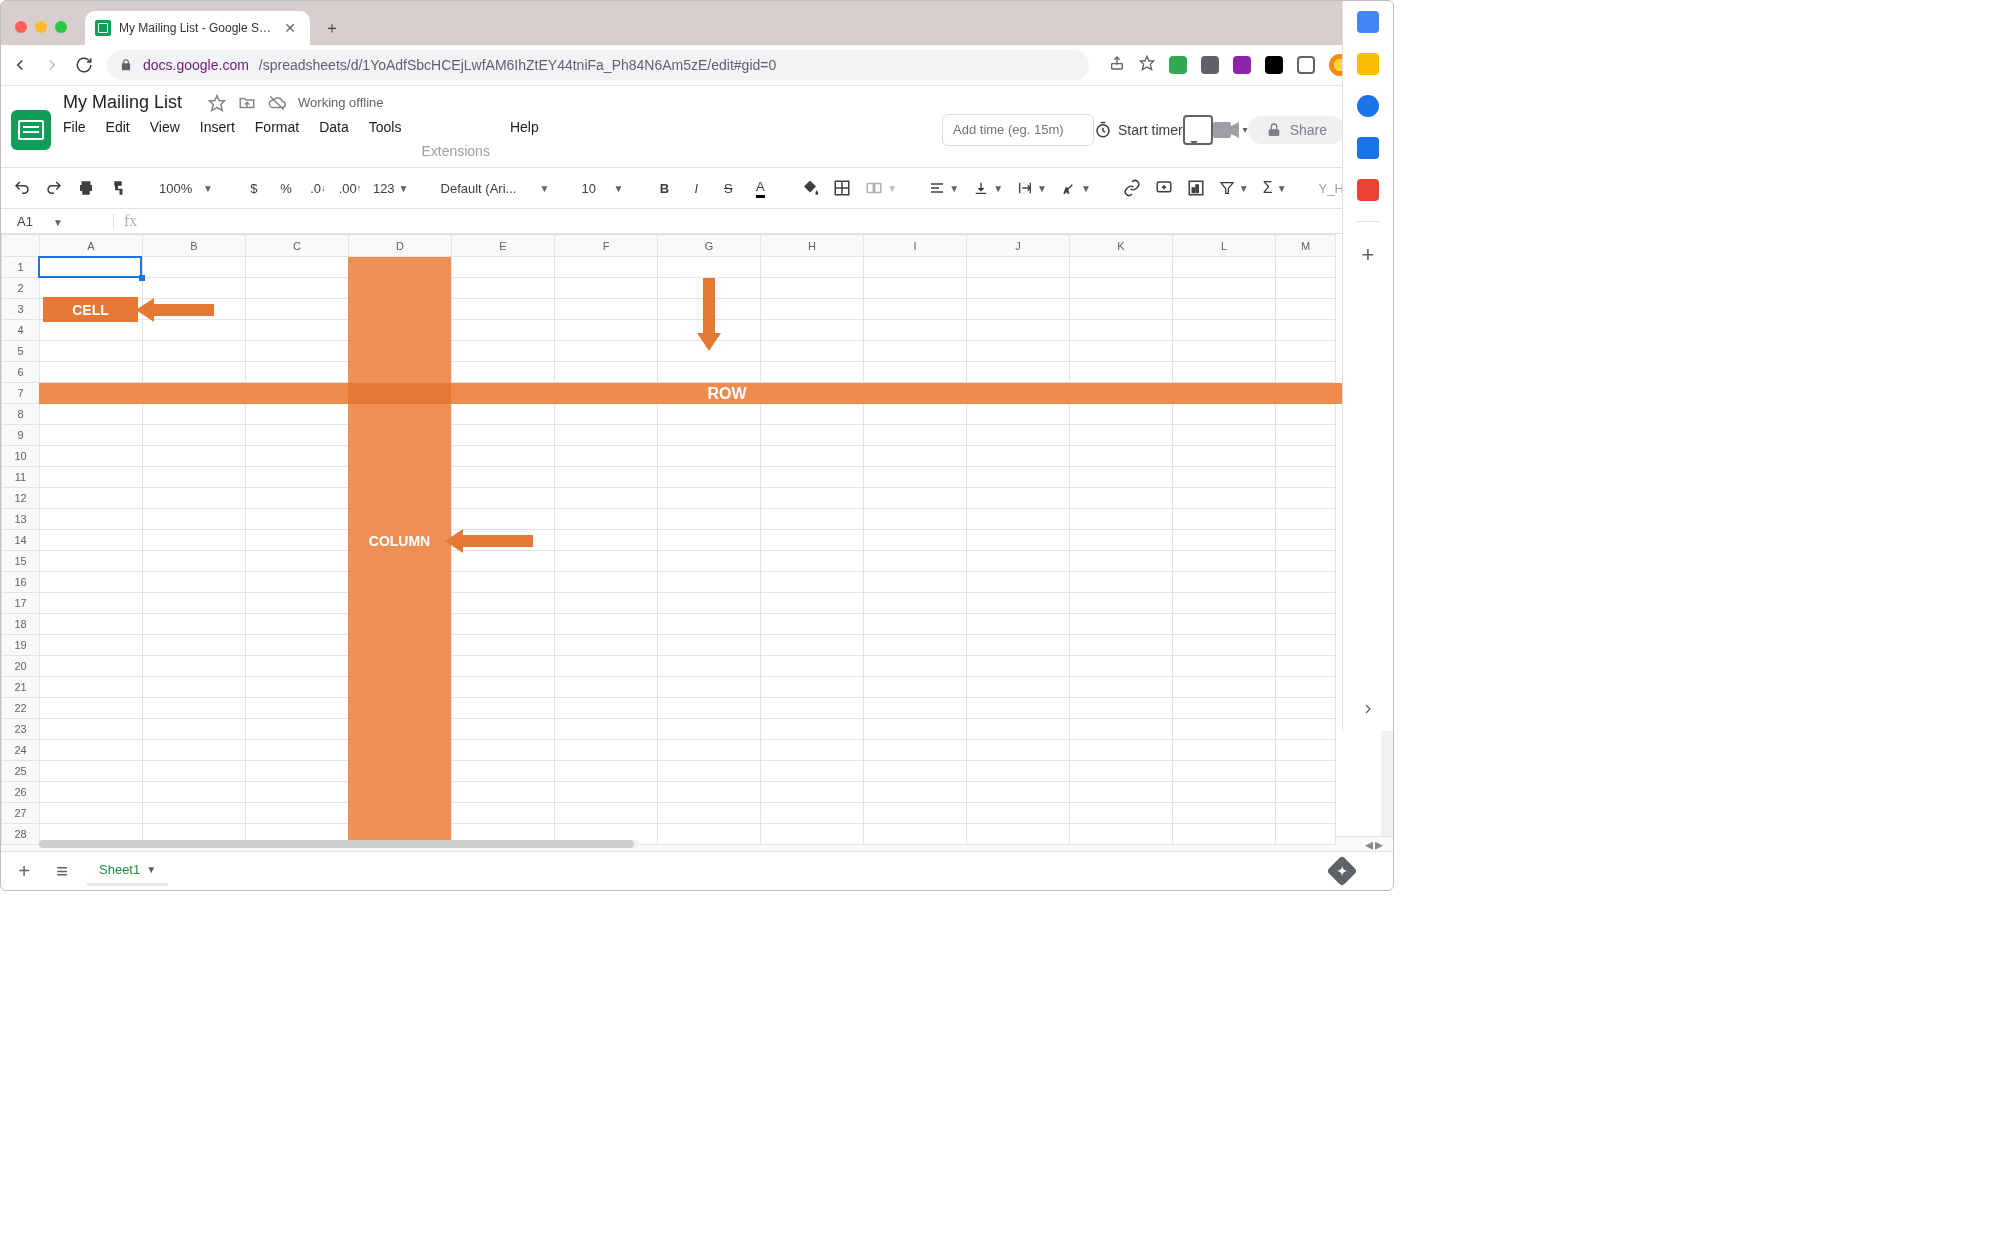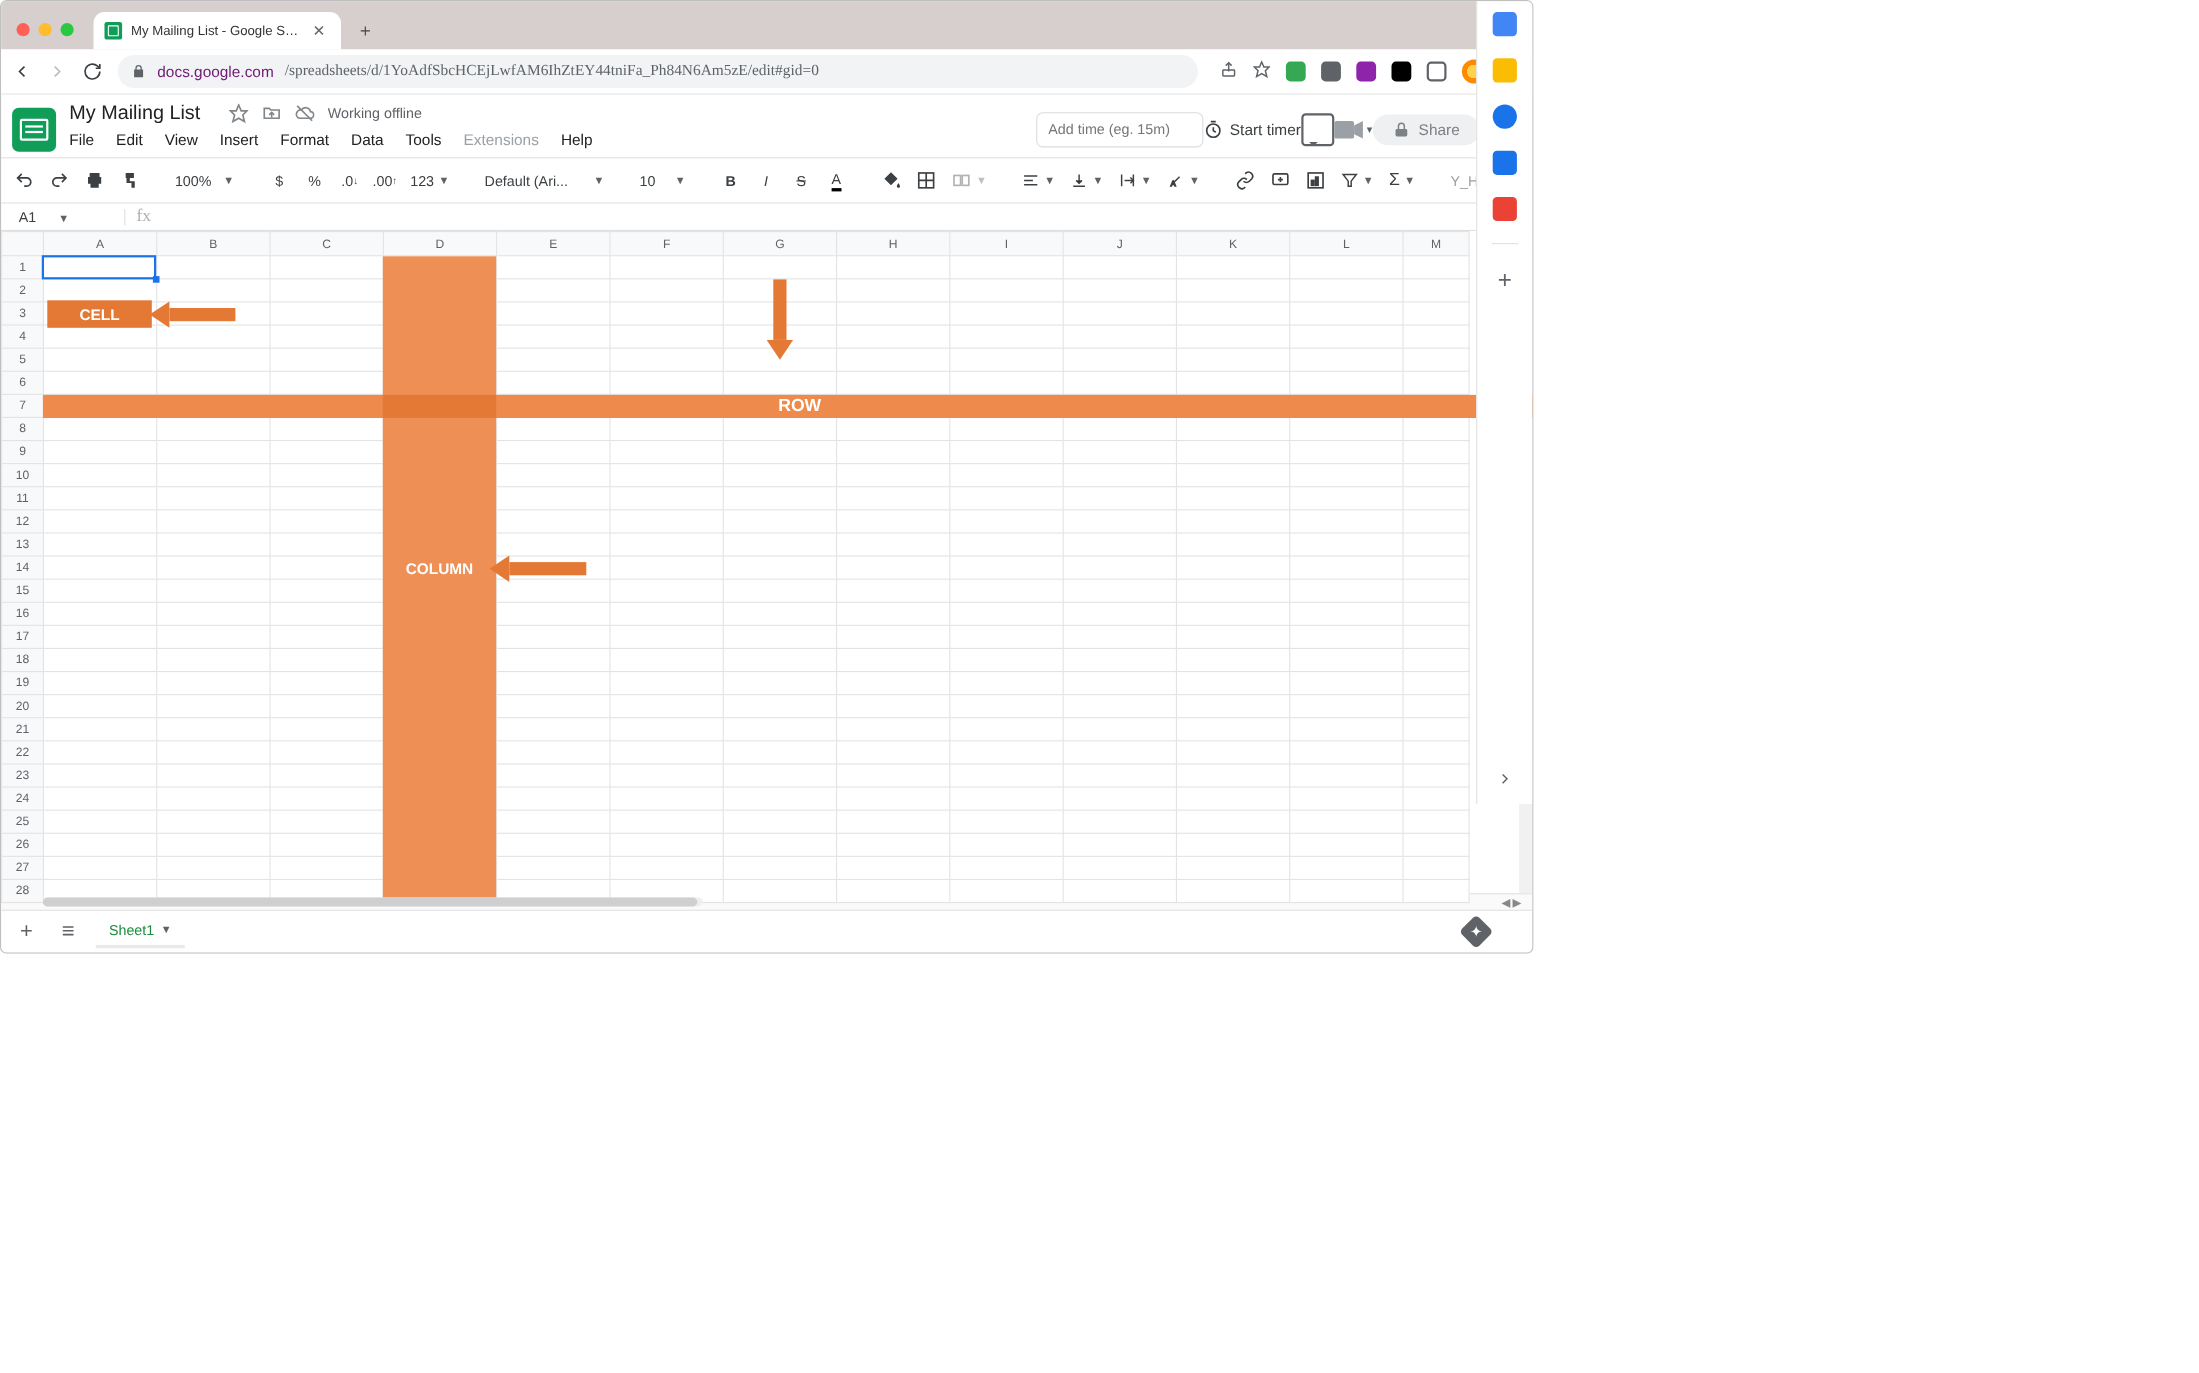--- a/index.html
+++ b/index.html
@@ -22,21 +22,21 @@
   .tab .title{font-size:12px;color:#333;white-space:nowrap;overflow:hidden;text-overflow:ellipsis;max-width:155px;}
   .tab .close{width:16px;height:16px;display:flex;align-items:center;justify-content:center;color:#666;font-size:14px;}
   .newtab{width:28px;height:28px;display:flex;align-items:center;justify-content:center;color:#444;margin-bottom:3px;border-radius:50%;}
   .tab-strip .chev{margin-left:auto;margin-right:12px;margin-bottom:10px;color:#555;}
   .omnibar{background:#fff;height:40px;display:flex;align-items:center;padding:0 10px;gap:14px;border-bottom:1px solid #e6e6e6;}
   .nav-ico{width:18px;height:18px;color:#5f6368;display:flex;align-items:center;justify-content:center;}
   .nav-ico.disabled{opacity:.35;}
   .url-pill{flex:1;background:#f1f3f4;border-radius:20px;height:30px;display:flex;align-items:center;padding:0 12px;gap:10px;color:#3c4043;font-size:14px;}
   .url-pill .lock{width:14px;height:14px;}
   .url-pill .host{color:#701a75;}
-  .url-pill .path{color:#5f6368;font-family:Liberation Serif, serif;}
+  .url-pill .path{color:#5f6368;}
   .omni-right{display:flex;gap:14px;align-items:center;margin-left:6px;}
   .ext{width:18px;height:18px;border-radius:4px;}
   .ext.g{background:#34a853;} .ext.c{background:#5f6368;} .ext.w{background:#8e24aa;} .ext.p{background:#000;} .ext.sq{background:#fff;border:2px solid #5f6368;box-sizing:border-box;}
   .avatar{width:22px;height:22px;border-radius:50%;background:radial-gradient(circle,#ffd24d 0 40%,#ff8a00 41% 70%,#3b7cff 71% 100%);}
   .kebab{width:18px;text-align:center;color:#5f6368;}
   .chev svg,.nav-ico svg{display:block}
 
   
   .docsbar{display:flex;align-items:center;padding:6px 16px 0 10px;gap:8px;}
   .docs-logo{width:40px;height:40px;background:#0f9d58;border-radius:6px;display:flex;align-items:center;justify-content:center;}
@@ -50,21 +50,21 @@
   .docsbar-right{margin-left:auto;display:flex;align-items:center;}
   .timer-input{border:1px solid #dadce0;border-radius:6px;height:30px;padding:0 10px;font-size:13px;color:#9aa0a6;width:130px;background:#fff;}
   .timer-btn{display:flex;align-items:center;gap:6px;font-size:14px;color:#3c4043;}
   .comment-ico,.meet,.share-btn{display:flex;align-items:center;justify-content:center;}
   .comment-ico{width:26px;height:26px;border:2px solid #5f6368;border-radius:4px;position:relative;}
   .comment-ico:after{content:"";position:absolute;left:5px;bottom:-6px;width:0;height:0;border:4px solid transparent;border-top-color:#5f6368;}
   .share-btn{background:#eef0f2;border-radius:30px;padding:6px 18px;color:#7d8185;font-weight:500;font-size:14px;gap:8px;text-align:center;}
   .profile{width:32px;height:32px;border-radius:50%;background:radial-gradient(circle,#ffd24d 0 40%,#ff8a00 41% 70%,#3b7cff 71% 100%);}
 
   .menubar{display:flex;gap:20px;padding:6px 20px 8px 64px;font-size:14px;color:#202124;}
-  .menubar .item.dis{color:#9aa0a6;}
+  .menubar .item.dis{color:#9aa0a6;margin-top:24px;}
 
   .toolbar{border-top:1px solid var(--g-border);border-bottom:1px solid var(--g-border);height:40px;display:flex;align-items:center;padding:0 12px 0 8px;gap:6px;font-size:13px;color:#3c4043;}
   .tsep{width:1px;height:22px;background:#dadce0;margin:0 6px;}
   .tbtn{min-width:22px;height:26px;display:flex;align-items:center;justify-content:center;border-radius:4px;padding:0 2px;}
   .tdd{display:flex;align-items:center;gap:4px;padding:0 4px;}
   .tdd .caret{font-size:10px;color:#5f6368;}
   .fontbox{width:95px;white-space:nowrap;overflow:hidden;text-overflow:ellipsis;}
   .zoombox{width:40px;text-align:left;}
   .sizebox{width:28px;text-align:left;}
   .toolbar .spacer{flex:1;}

